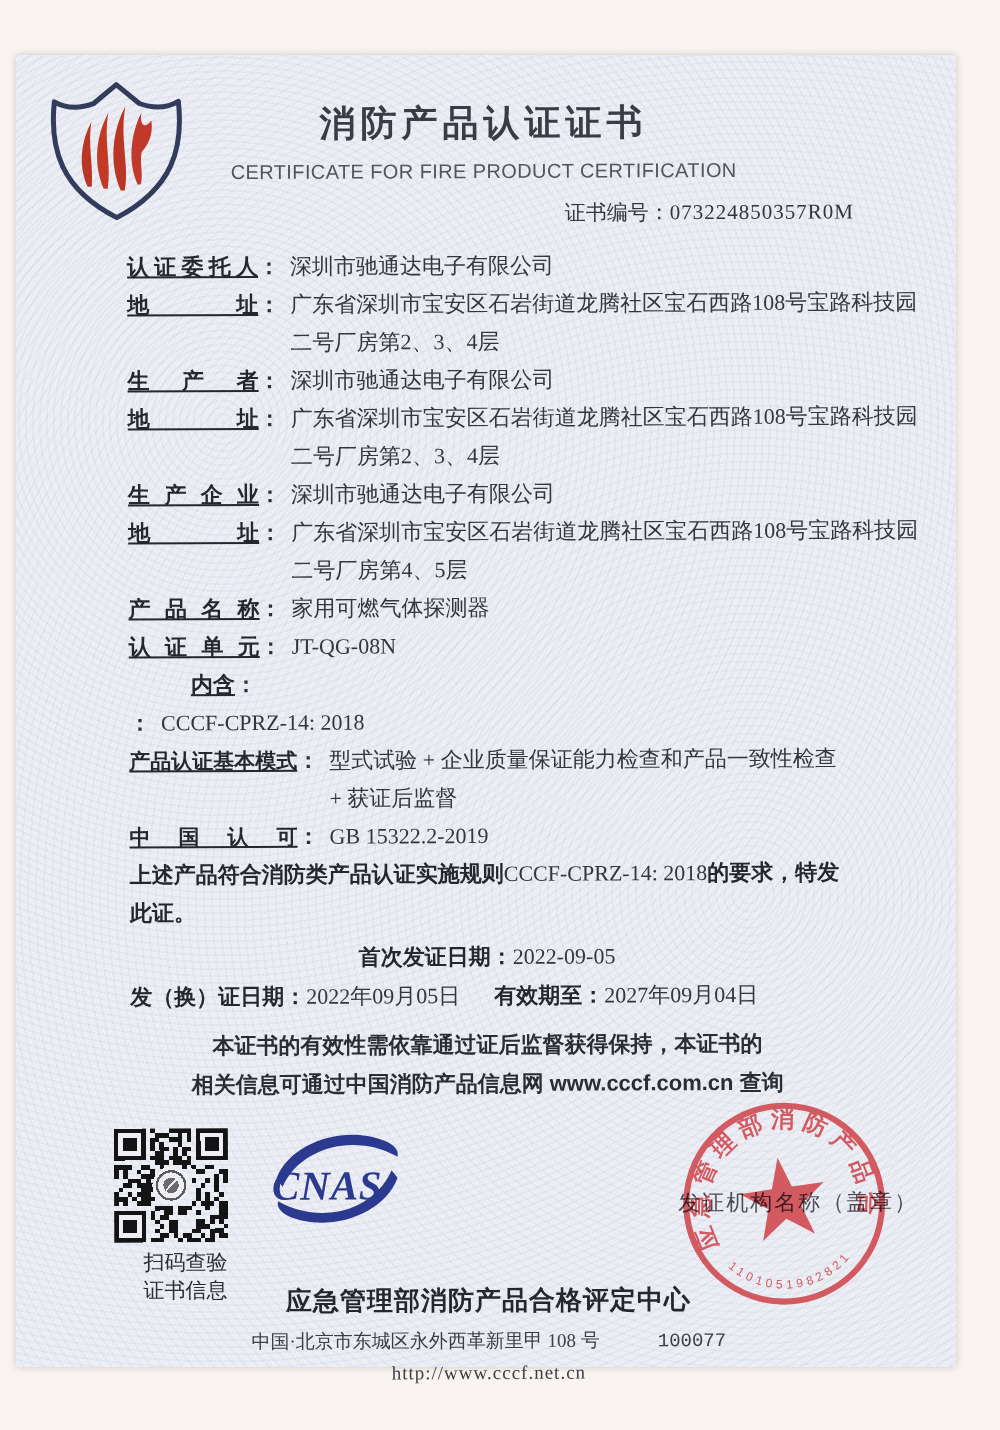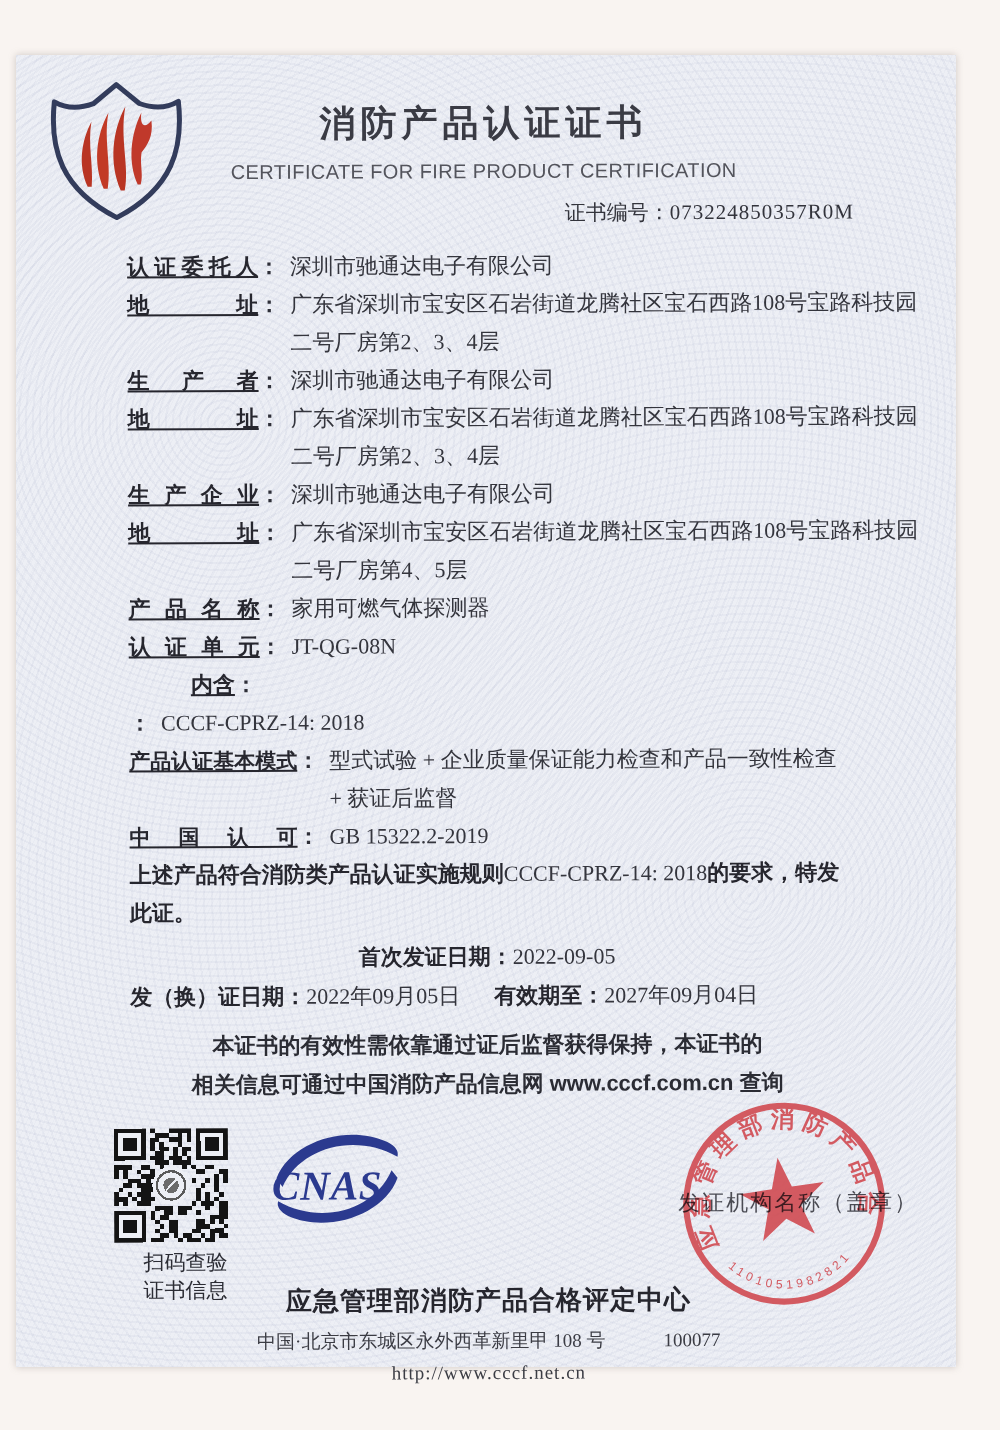--- a/index.html
+++ b/index.html
@@ -77,21 +77,21 @@
     font-size:22px;color:#4a4b53;font-family:"Liberation Serif","DejaVu Serif",serif;letter-spacing:2px;
   }
   .seal{position:absolute;left:660px;top:1044px;width:212px;height:212px;opacity:.88;mix-blend-mode:multiply;}
 
   .org-block{position:absolute;left:0;top:1228px;width:100%;text-align:center;}
   .org-name{font-size:26px;font-weight:bold;color:#26262e;letter-spacing:1px;}
   .org-addr{
     margin-top:10px;font-size:19px;color:#3b3c44;
     font-family:"Liberation Serif","DejaVu Serif",serif;
   }
-  .org-addr .post{margin-left:58px;}
+  .org-addr .post{margin-left:58px;font-family:Liberation Mono, monospace;}
   .org-url{
     margin-top:8px;font-size:19px;color:#3b3c44;
     font-family:"Liberation Serif","DejaVu Serif",serif;letter-spacing:1px;
   }
 </style>
 </head>
 <body>
 
 <div class="paper">
  <div class="tilt">

